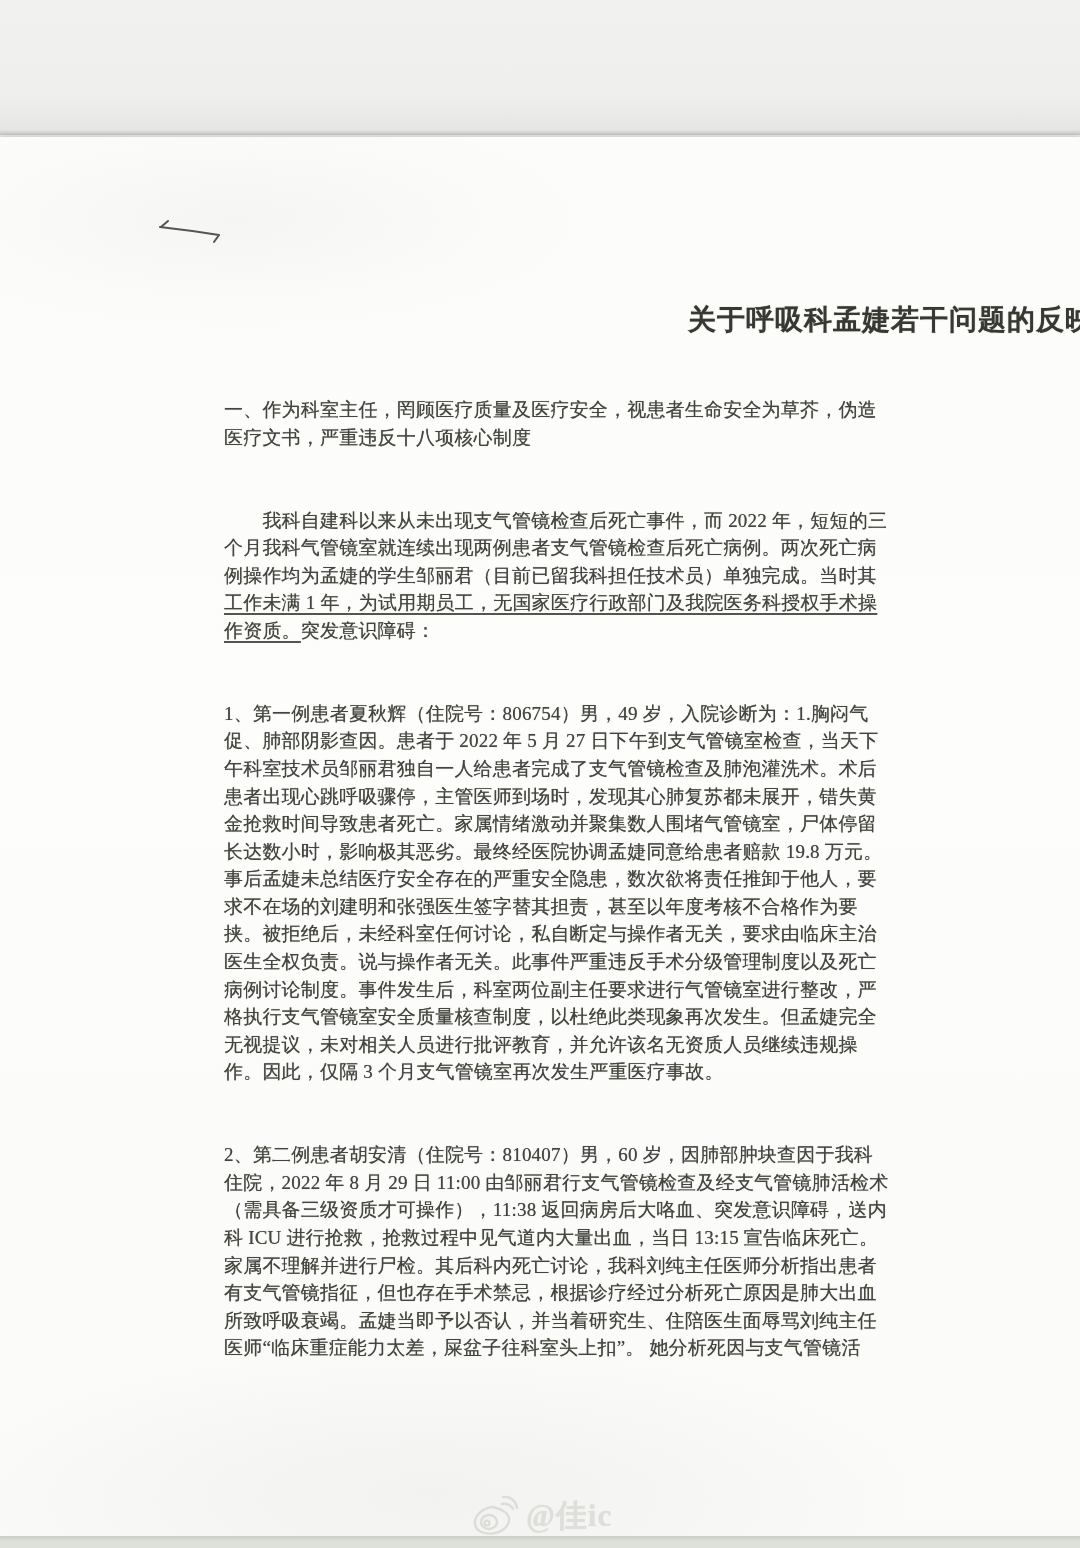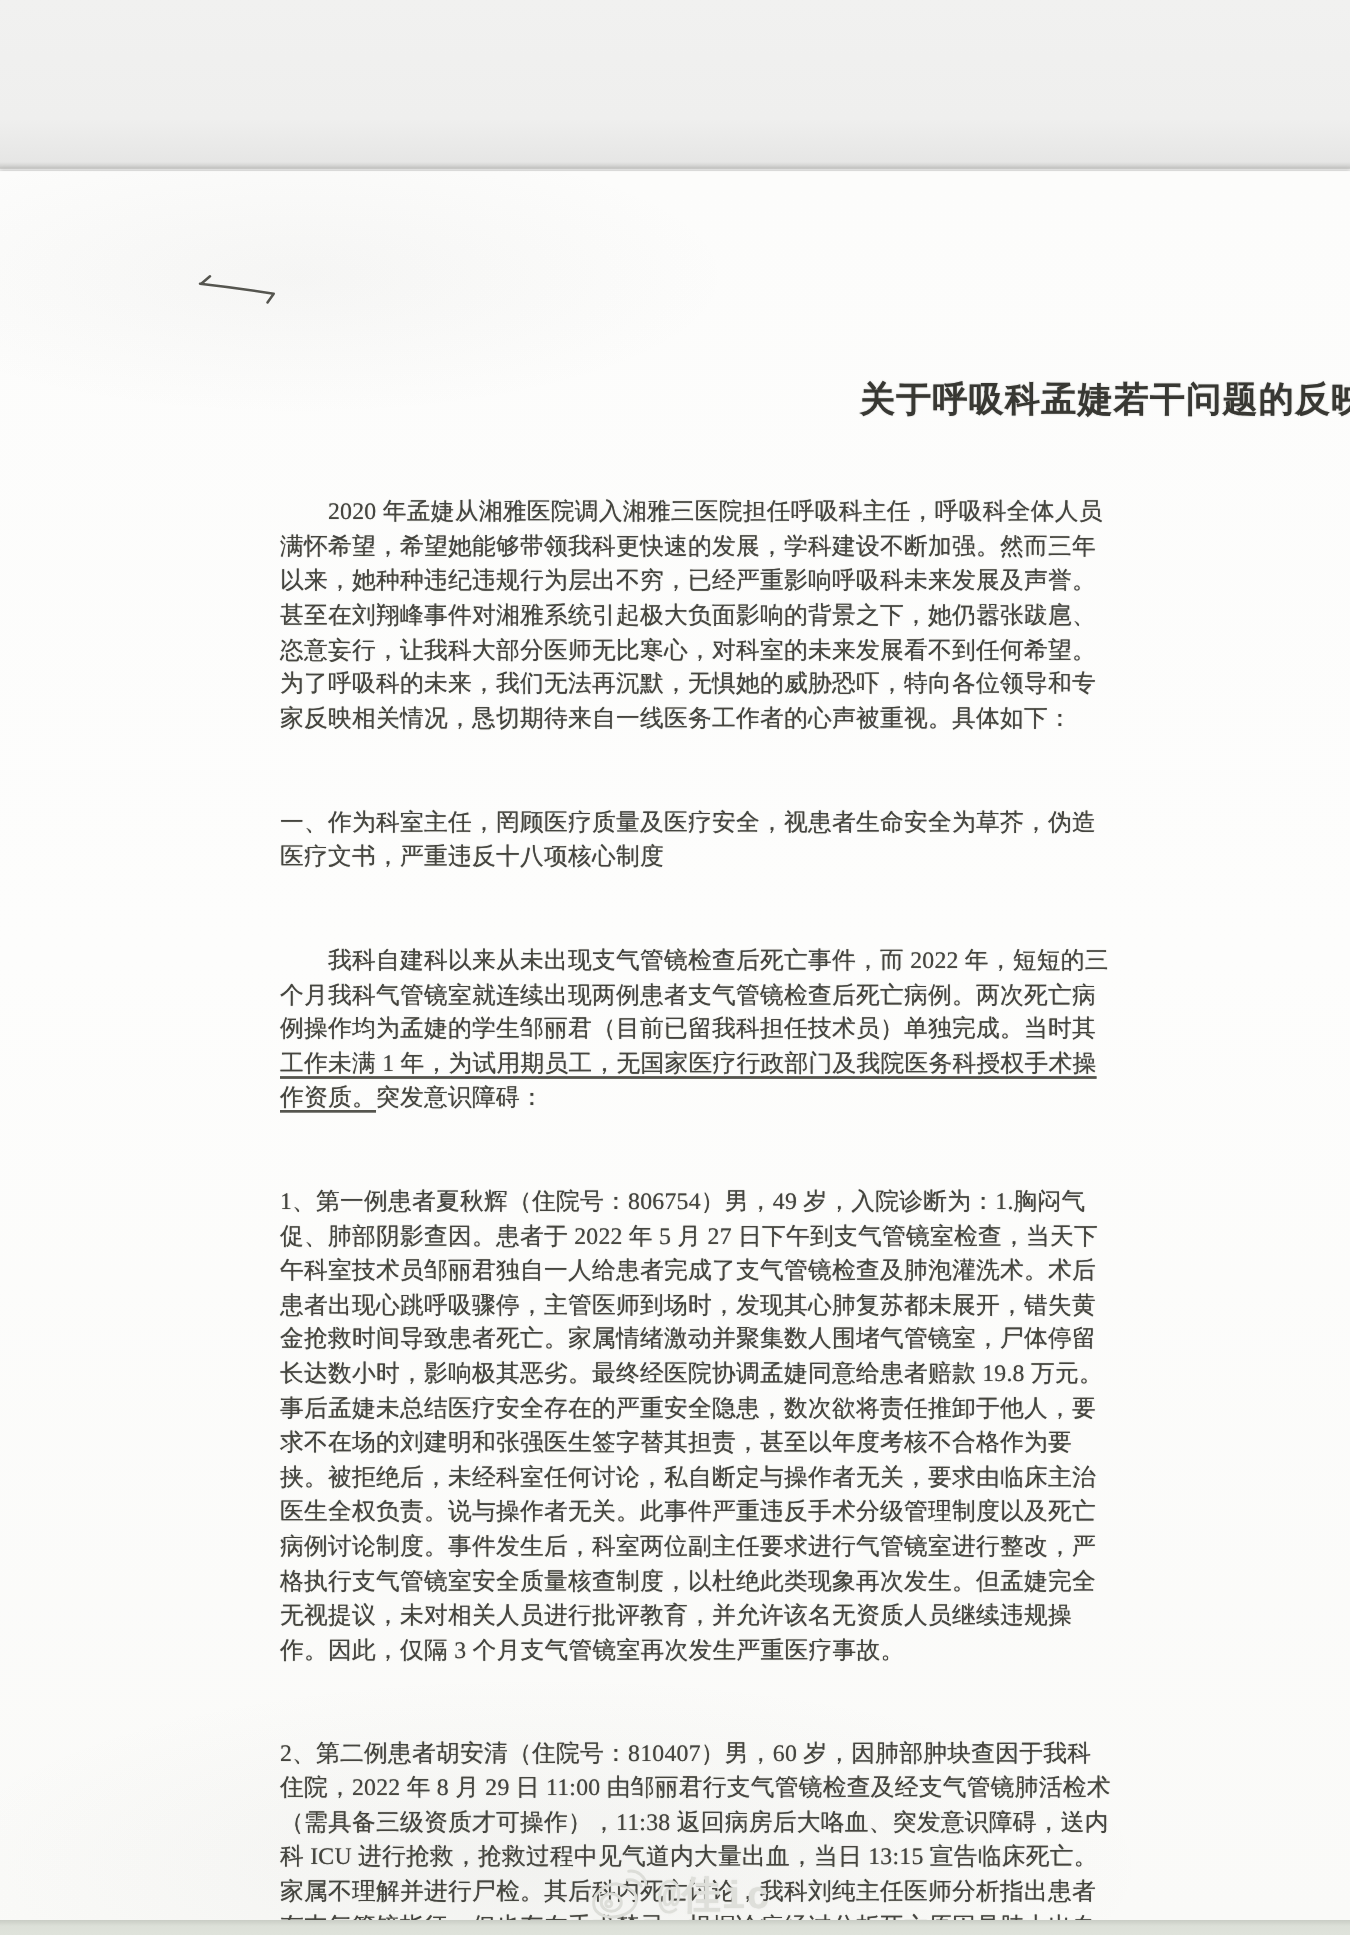--- a/index.html
+++ b/index.html
@@ -91,47 +91,40 @@
     top: 1358px;
     display: flex;
     align-items: center;
     gap: 8px;
     color: #dedfda;
   }
   .watermark .handle {
     font-size: 31px;
     font-weight: 700;
     letter-spacing: 1px;
-    font-family: Liberation Mono, monospace;
+    font-family: Liberation Serif, serif;
     text-shadow: 0 0 1px rgba(200,200,195,0.6);
   }
 </style>
 </head>
 <body>
 
 <div class="canvas">
 
   <div class="top-band"></div>
 
   <div class="paper">
 
     <svg class="pen-mark" width="74" height="28" viewBox="0 0 74 28">
       <path d="M5 10 L12 4 M4 10 C22 12 44 15 63 18 M63 18 l-5 7" fill="none" stroke="#55554f" stroke-width="2" stroke-linecap="round"></path>
     </svg>
 
     <h1 class="doc-title">关于呼吸科孟婕若干问题的反映</h1>
 
     <div class="doc-body">
-      <p>　　2020 年孟婕从湘雅医院调入湘雅三医院担任呼吸科主任，呼吸科全体人员
-满怀希望，希望她能够带领我科更快速的发展，学科建设不断加强。然而三年
-以来，她种种违纪违规行为层出不穷，已经严重影响呼吸科未来发展及声誉。
-甚至在刘翔峰事件对湘雅系统引起极大负面影响的背景之下，她仍嚣张跋扈、
-恣意妄行，让我科大部分医师无比寒心，对科室的未来发展看不到任何希望。
-为了呼吸科的未来，我们无法再沉默，无惧她的威胁恐吓，特向各位领导和专
-家反映相关情况，恳切期待来自一线医务工作者的心声被重视。具体如下：</p>
       <p>一、作为科室主任，罔顾医疗质量及医疗安全，视患者生命安全为草芥，伪造
 医疗文书，严重违反十八项核心制度</p>
       <p><span>　　我科自建科以来从未出现支气管镜检查后死亡事件，而 2022 年，短短的三
 个月我科气管镜室就连续出现两例患者支气管镜检查后死亡病例。两次死亡病
 例操作均为孟婕的学生邹丽君（目前已留我科担任技术员）单独完成。当时其
 </span><span class="u">工作未满 1 年，为试用期员工，无国家医疗行政部门及我院医务科授权手术操
 作资质。</span><span>突发意识障碍：</span></p>
       <p>1、第一例患者夏秋辉（住院号：806754）男，49 岁，入院诊断为：1.胸闷气
 促、肺部阴影查因。患者于 2022 年 5 月 27 日下午到支气管镜室检查，当天下
 午科室技术员邹丽君独自一人给患者完成了支气管镜检查及肺泡灌洗术。术后

